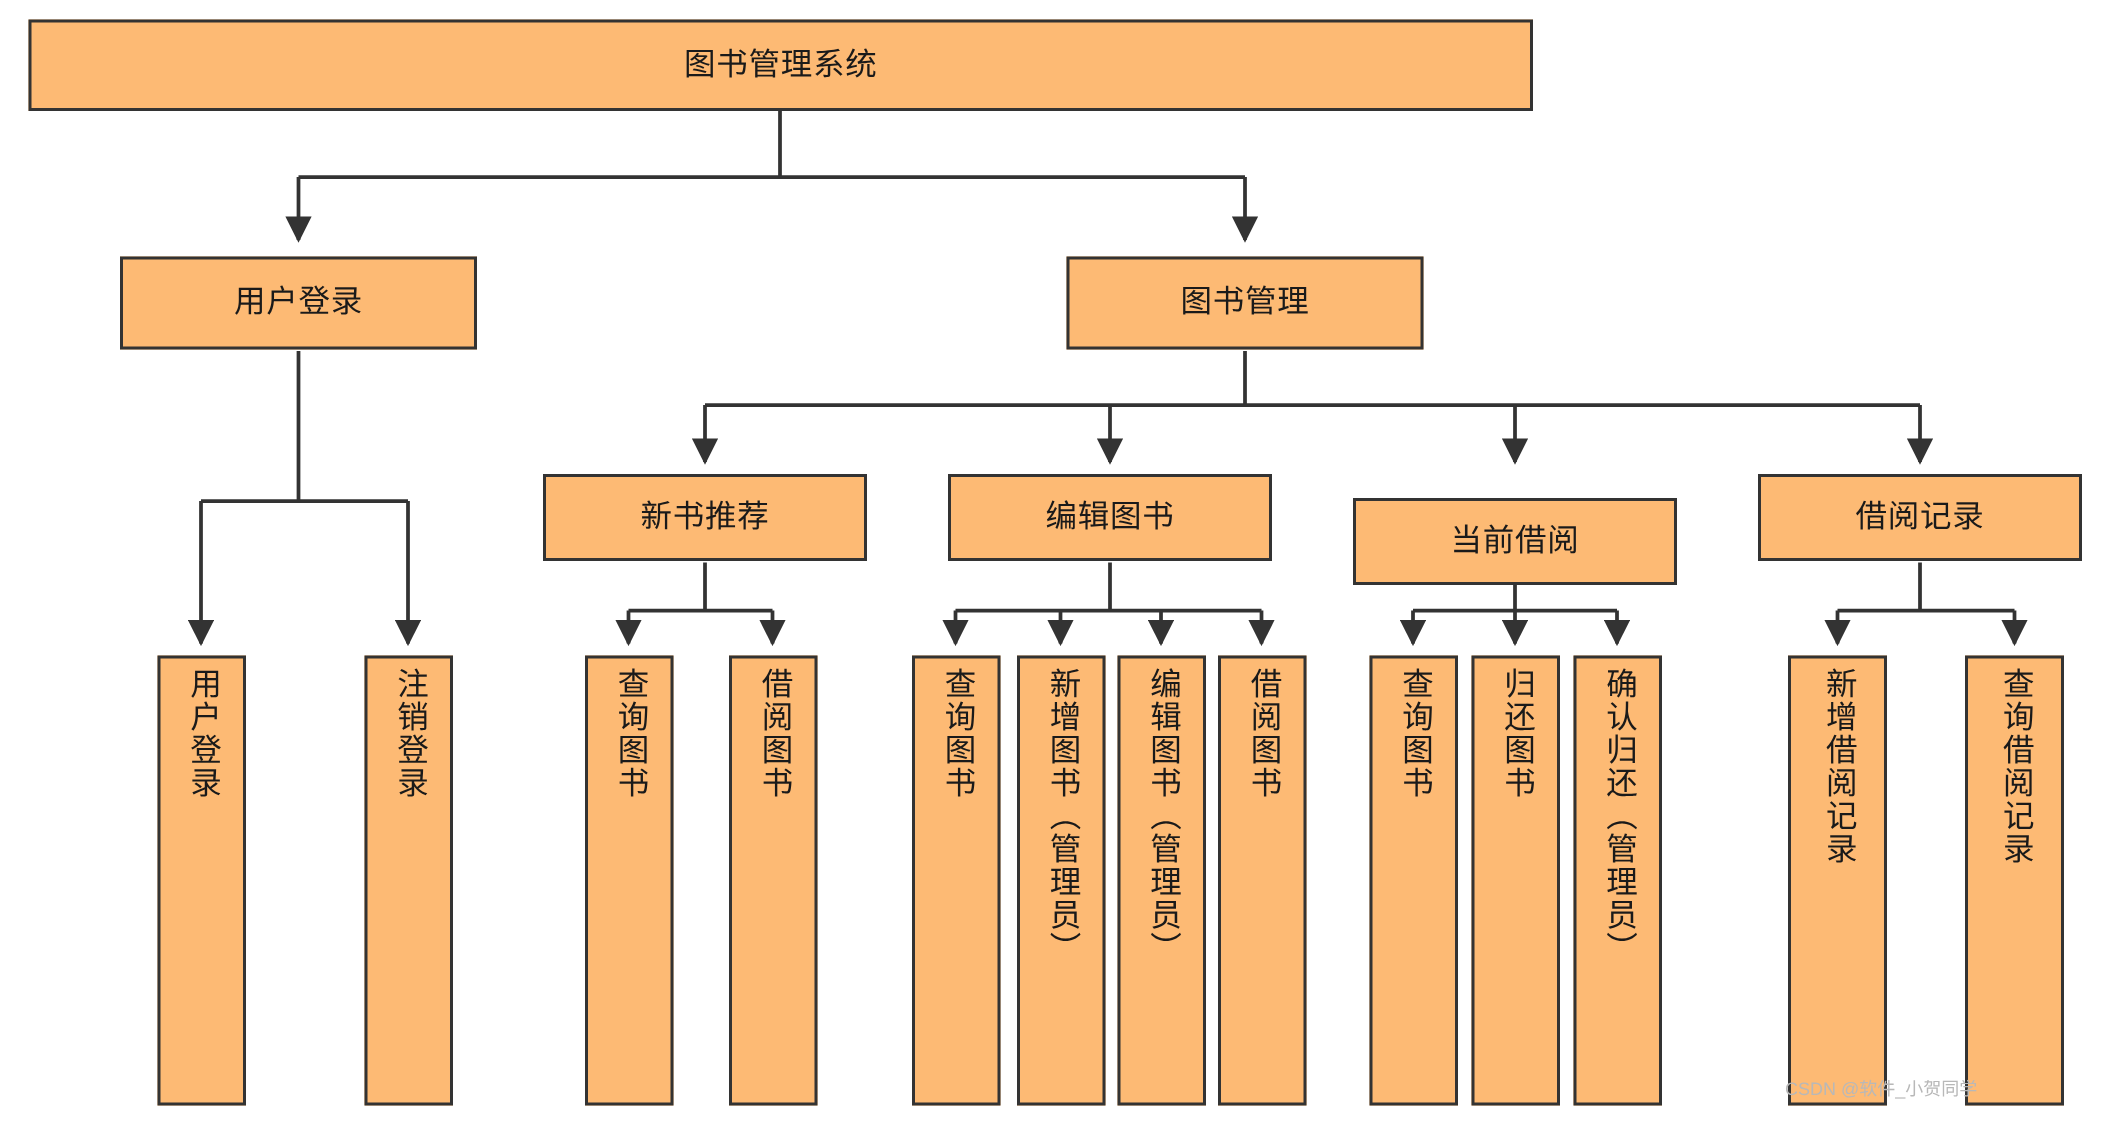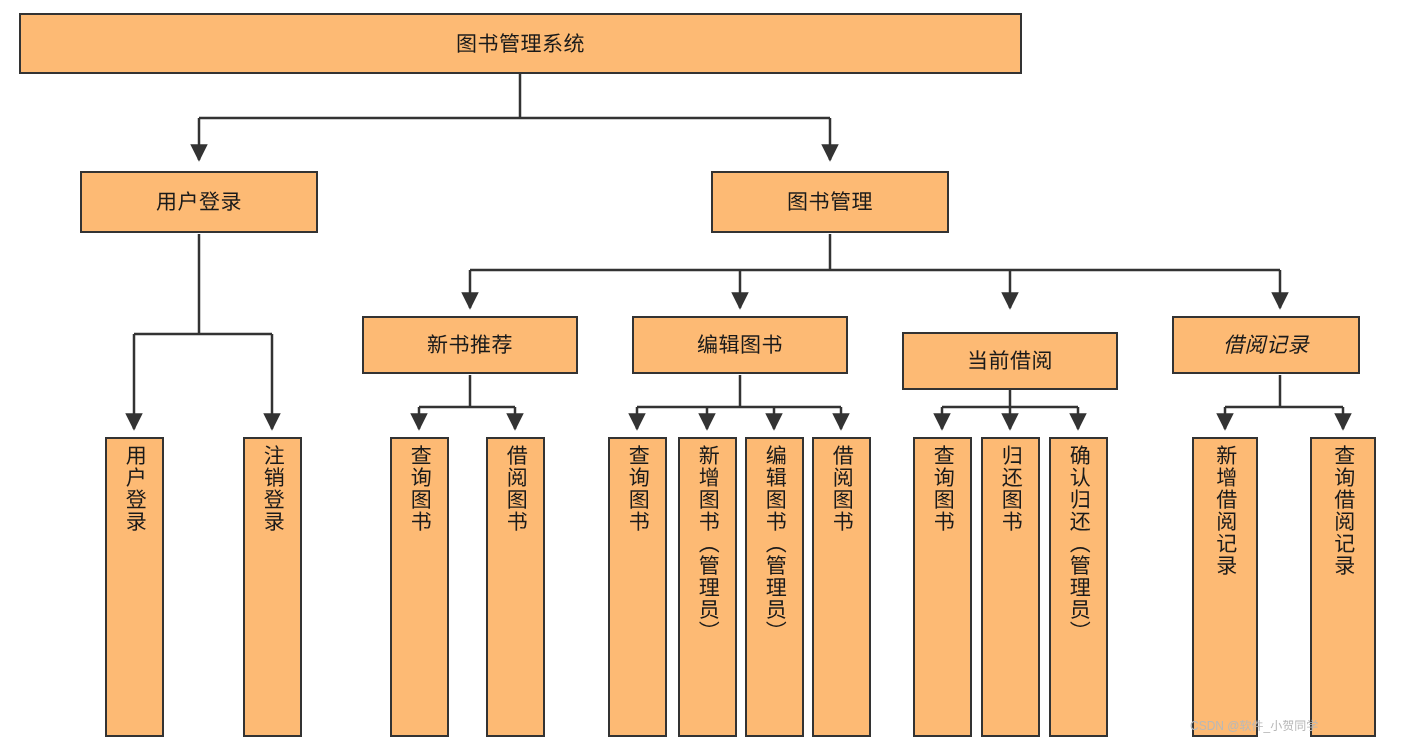--- a/index.html
+++ b/index.html
@@ -137,21 +137,21 @@
 
   <div class="node node-l3" style="left:362px; top:316px; width:216px; height:58px;align-items:center;">
     <span class="label">新书推荐</span>
   </div>
   <div class="node node-l3" style="left:632px; top:316px; width:216px; height:58px;">
     <span class="label">编辑图书</span>
   </div>
   <div class="node node-l3" style="left:902px; top:332px; width:216px; height:58px;">
     <span class="label">当前借阅</span>
   </div>
-  <div class="node node-l3" style="left:1172px; top:316px; width:188px; height:58px;font-style:italic;">
+  <div class="node node-l3" style="left:1172px; top:316px; width:216px; height:58px;">
     <span class="label">借阅记录</span>
   </div>
 
   <div class="node node-leaf" style="left:105px; top:437px; width:59px; height:300px;">
     <span class="label">用户登录</span>
   </div>
   <div class="node node-leaf" style="left:243px; top:437px; width:59px; height:300px;">
     <span class="label">注销登录</span>
   </div>
 

